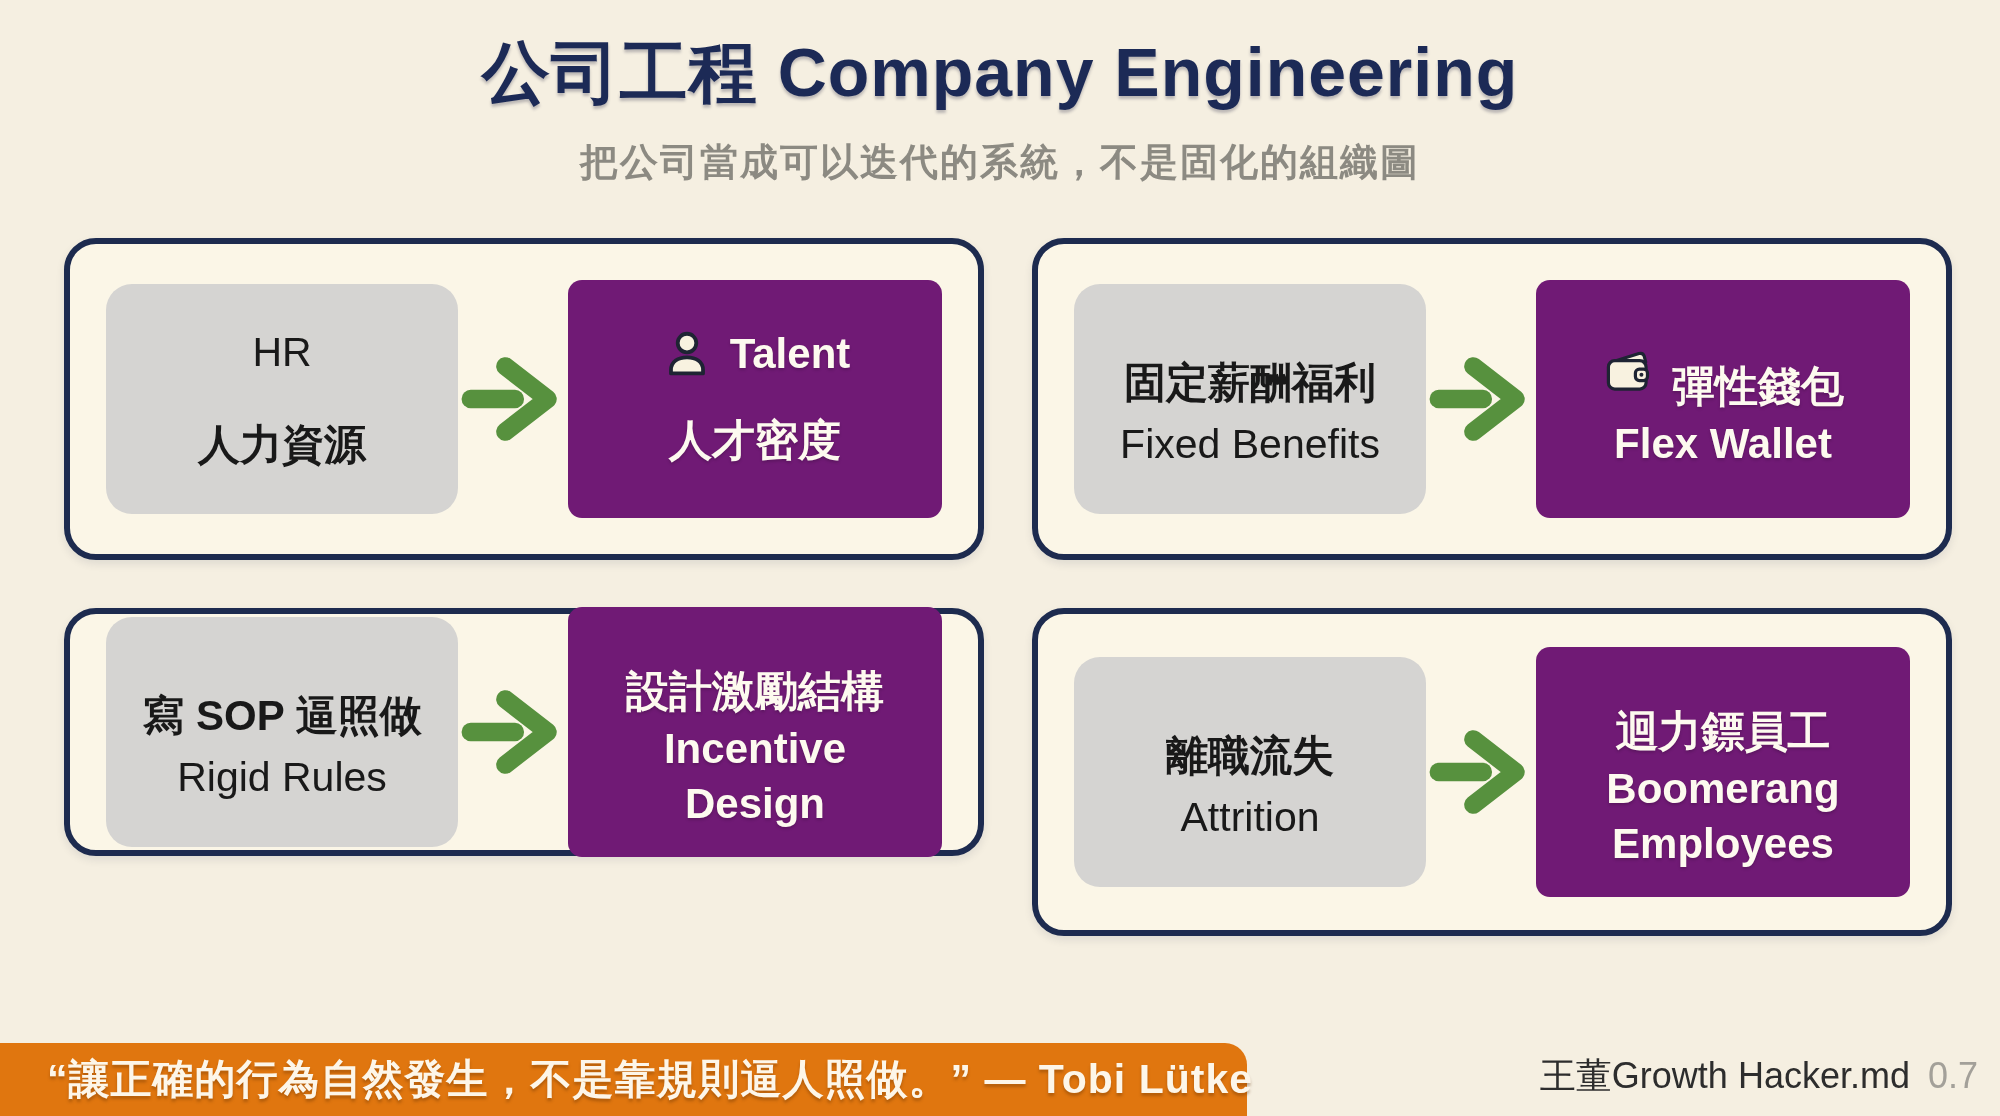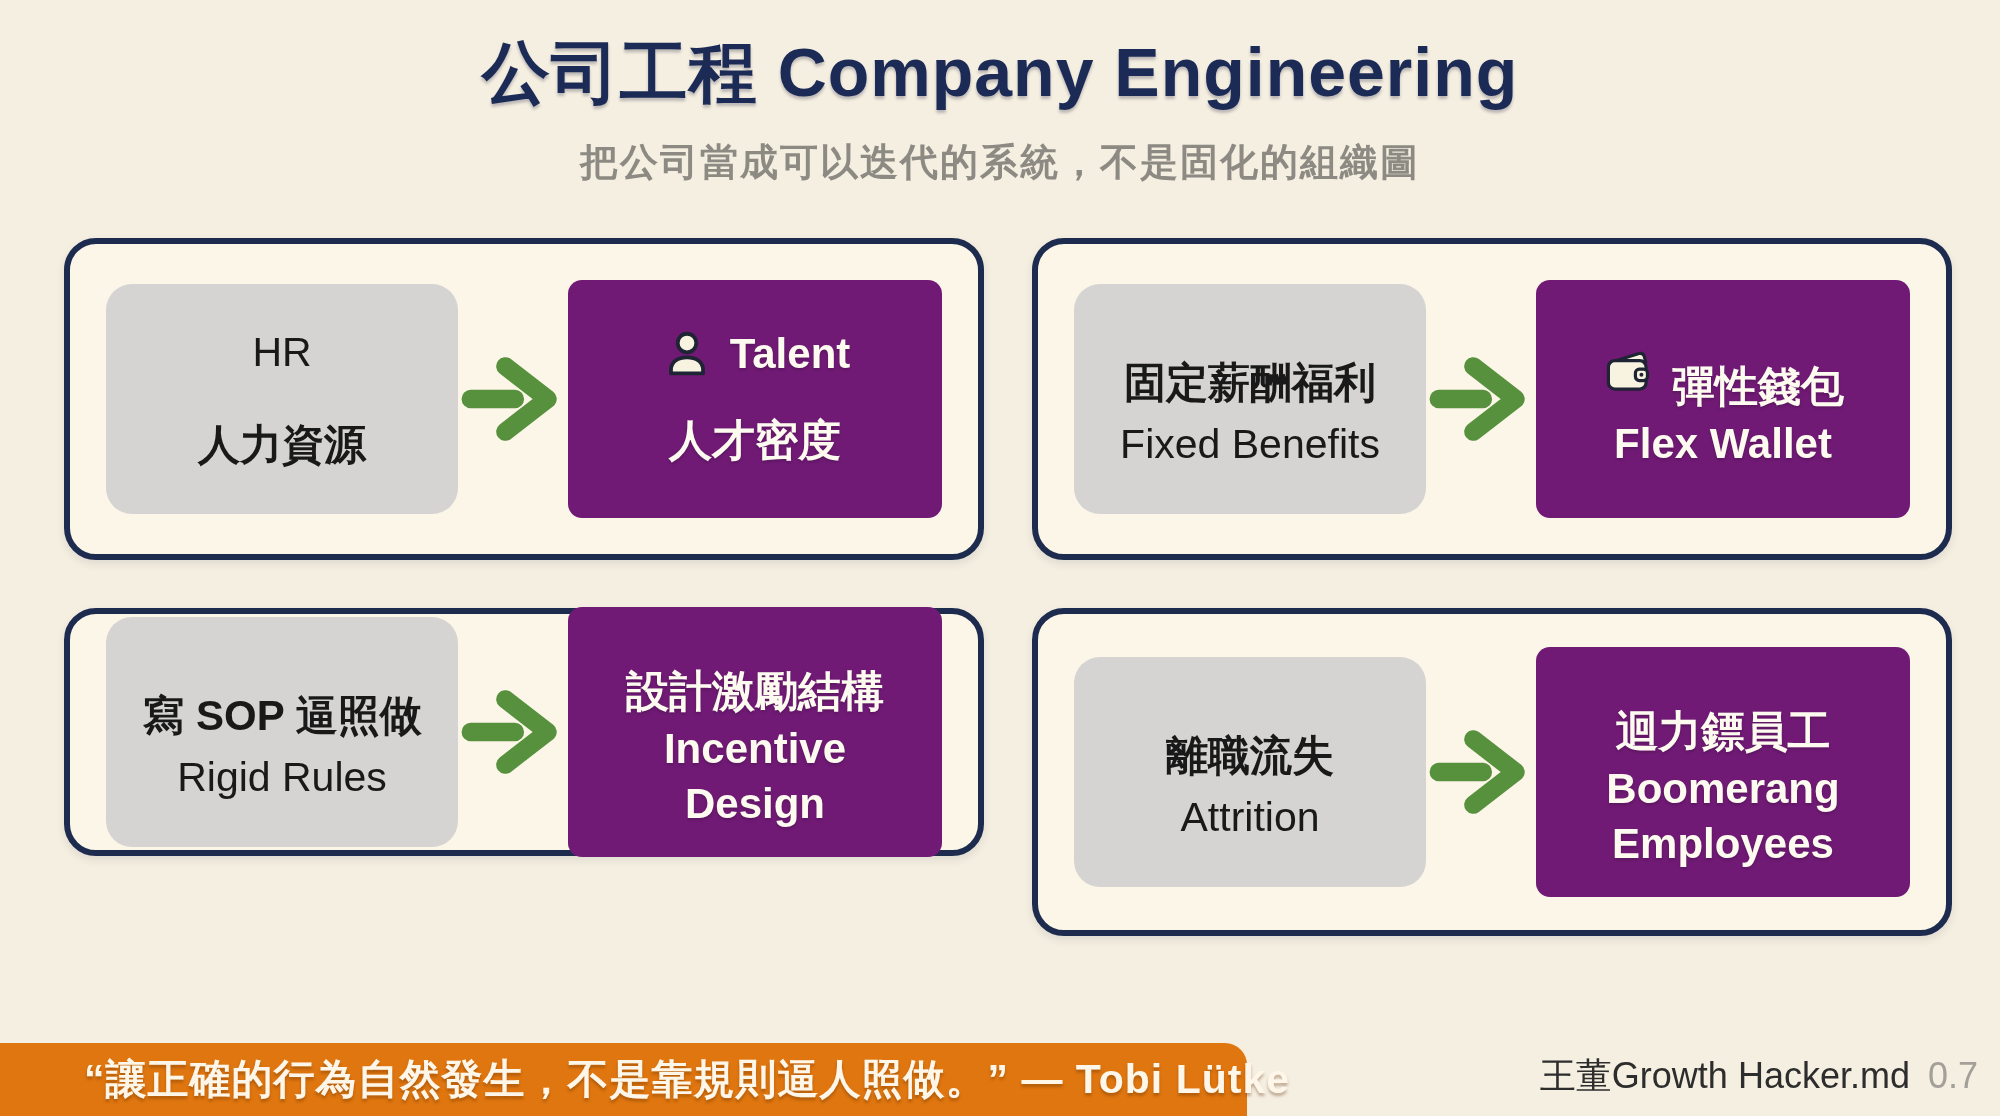--- a/index.html
+++ b/index.html
@@ -42,21 +42,21 @@
   .latin { font-weight:500; font-size:41px; }
   .to-box .cjk   { font-size:43px; }
   .to-box .latin { font-weight:600; font-size:42px; line-height:1.3; }
   .icon-line { display:flex; align-items:center; justify-content:center; gap:16px; }
   .arrow-wrap { flex:1; display:flex; justify-content:center; align-items:center; }
   .arrow-svg { width:110px; height:100px; }
   .glyph-svg { width:54px; height:54px; flex:0 0 auto; }
   .quote-bar {
     position:absolute; left:0; bottom:0; width:1247px; height:73px;
     background:#e0760f; border-top-right-radius:22px;
-    display:flex; align-items:center; padding-left:84px;
+    display:flex; align-items:center; padding-left:47px;
   }
   .quote-text {
     color:#fdf6e9; font-size:41px; font-weight:700; letter-spacing:1px;
     text-shadow:0 3px 3px rgba(95,45,0,0.35); white-space:nowrap;
   }
   .attribution {
     position:absolute; right:22px; bottom:15px;
     font-size:36px; color:#2d2d2d; display:flex; align-items:baseline; gap:18px;
   }
   .version { color:#a3a099; }

